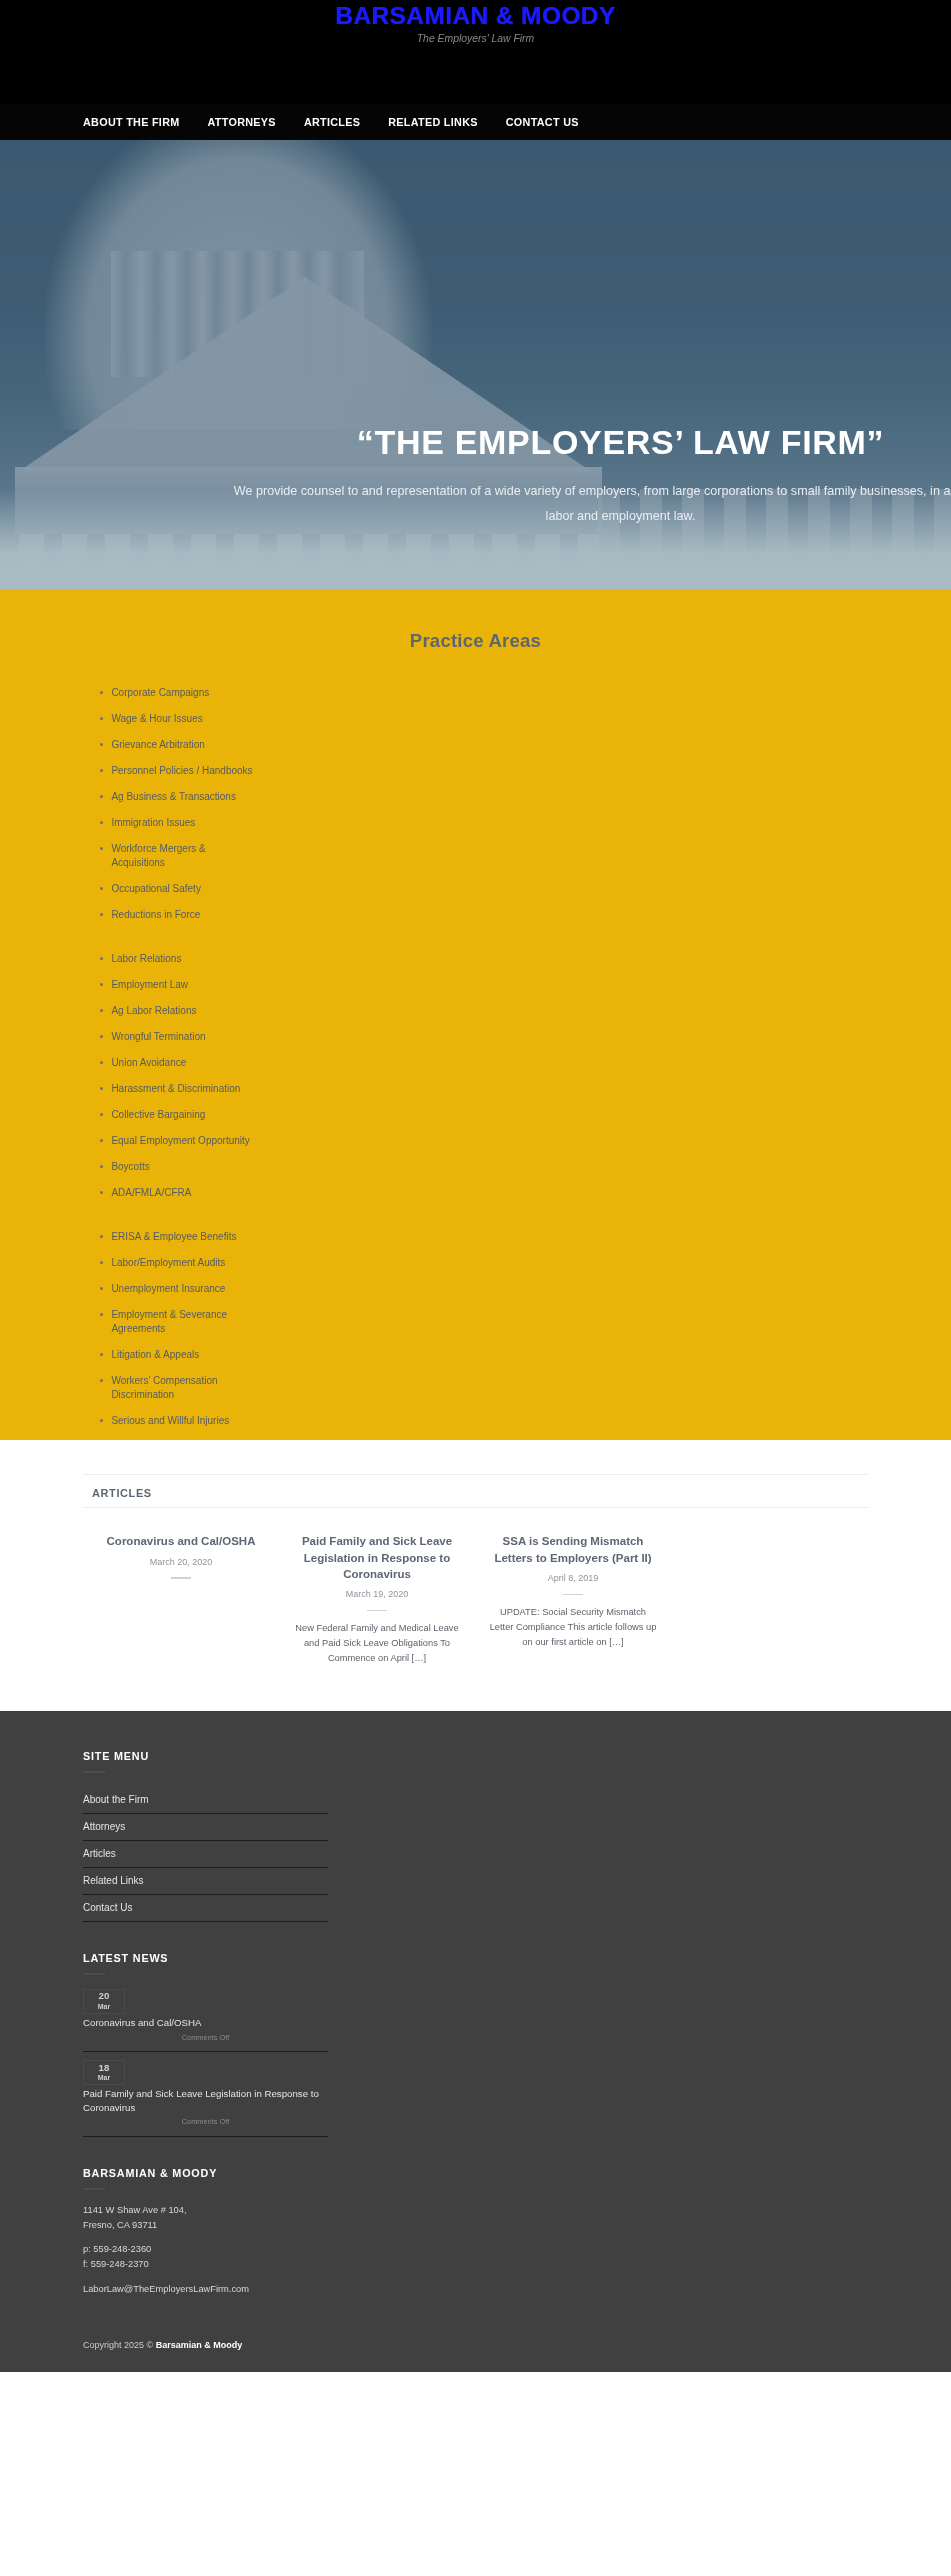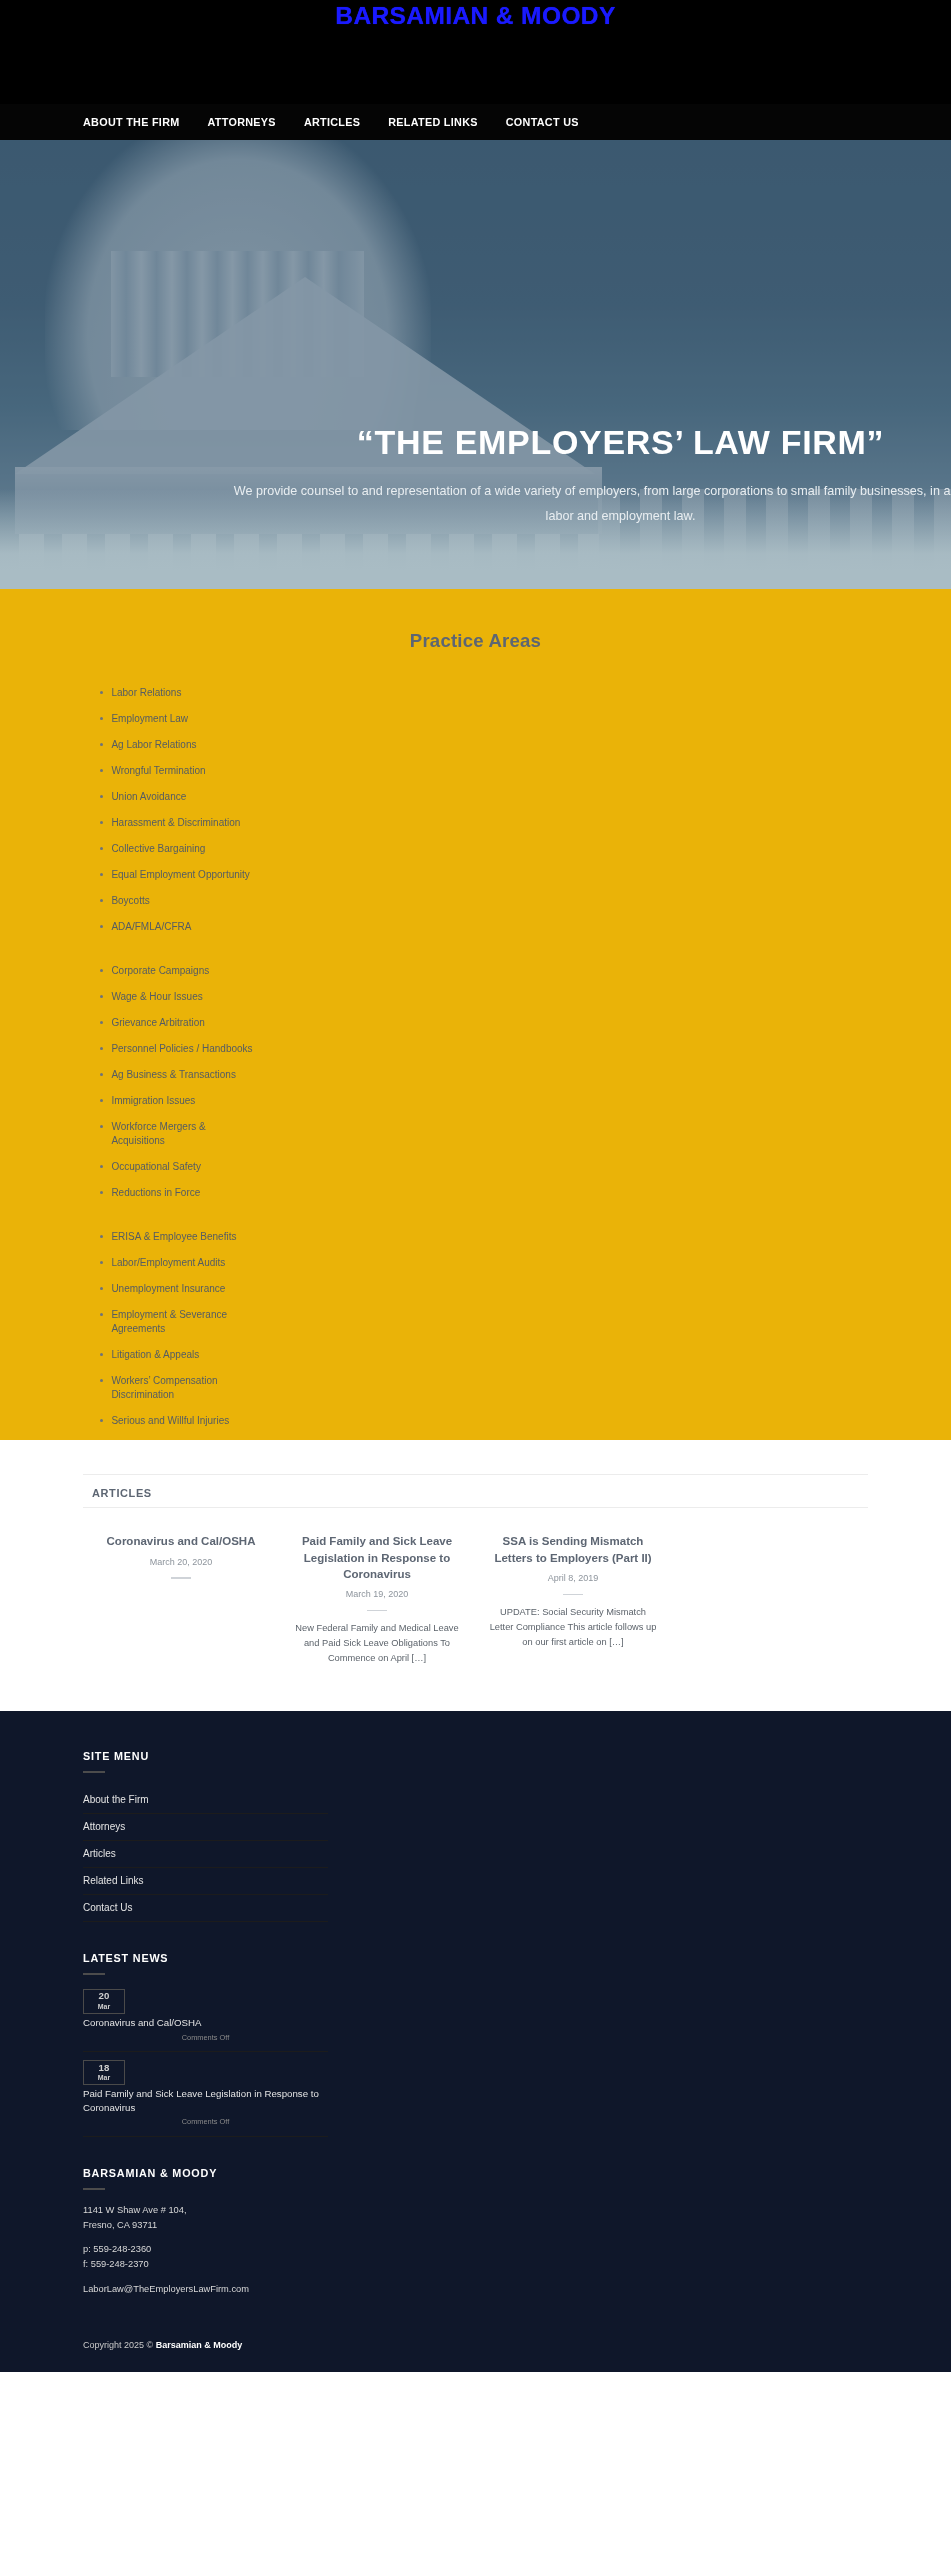--- a/index.html
+++ b/index.html
@@ -239,21 +239,21 @@
   }
   .card-excerpt {
     color: #5c636b;
     font-size: 9.3px;
     line-height: 15px;
     margin-top: 9.7px;
   }
 
   
   .footer {
-    background: #0f172a;
+    background: #404040;
     padding: 39px 0 0 0;
   }
   .f-inner { padding: 0 83px; }
   .f-col { width: 245px; }
   .f-head {
     color: #ffffff;
     font-size: 10.8px;
     font-weight: bold;
     letter-spacing: 0.8px;
   }
@@ -343,20 +343,21 @@
     line-height: 13.4px;
   }
   .copyright b { color: #ffffff; }
 </style>
 </head>
 <body>
 
 <div class="topbar">
   <div class="logo-wrap">
     <div class="logo-title">BARSAMIAN &amp; MOODY</div>
+    <div class="logo-tagline">The Employers' Law Firm</div>
   </div>
 </div>
 
 <div class="navbar">
   <span class="nav-item">ABOUT THE FIRM</span>
   <span class="nav-item">ATTORNEYS</span>
   <span class="nav-item">ARTICLES</span>
   <span class="nav-item">RELATED LINKS</span>
   <span class="nav-item">CONTACT US</span>
 </div>
@@ -375,47 +376,47 @@
   <div class="hero-flat"></div>
   <div class="hero-text">
     <div class="hero-title">“THE EMPLOYERS’ LAW FIRM”</div>
     <div class="hero-sub">We provide counsel to and representation of a wide variety of employers, from large corporations to small family businesses, in all facets of labor and employment law.</div>
   </div>
 </div>
 
 <div class="practice">
   <div class="practice-title">Practice Areas</div>
   <div class="pa-groups">
+
+    <div class="pa-group">
+      <ul class="pa-list">
+        <li class="pa-item">Corporate Campaigns</li>
+        <li class="pa-item">Wage &amp; Hour Issues</li>
+        <li class="pa-item">Grievance Arbitration</li>
+        <li class="pa-item">Personnel Policies / Handbooks</li>
+        <li class="pa-item">Ag Business &amp; Transactions</li>
+        <li class="pa-item">Immigration Issues</li>
+        <li class="pa-item">Workforce Mergers &amp; Acquisitions</li>
+        <li class="pa-item">Occupational Safety</li>
+        <li class="pa-item">Reductions in Force</li>
+      </ul>
+    </div>
 
     <div class="pa-group">
       <ul class="pa-list">
         <li class="pa-item">Labor Relations</li>
         <li class="pa-item">Employment Law</li>
         <li class="pa-item">Ag Labor Relations</li>
         <li class="pa-item">Wrongful Termination</li>
         <li class="pa-item">Union Avoidance</li>
         <li class="pa-item">Harassment &amp; Discrimination</li>
         <li class="pa-item">Collective Bargaining</li>
         <li class="pa-item">Equal Employment Opportunity</li>
         <li class="pa-item">Boycotts</li>
         <li class="pa-item">ADA/FMLA/CFRA</li>
-      </ul>
-    </div>
-
-    <div class="pa-group">
-      <ul class="pa-list">
-        <li class="pa-item">Corporate Campaigns</li>
-        <li class="pa-item">Wage &amp; Hour Issues</li>
-        <li class="pa-item">Grievance Arbitration</li>
-        <li class="pa-item">Personnel Policies / Handbooks</li>
-        <li class="pa-item">Ag Business &amp; Transactions</li>
-        <li class="pa-item">Immigration Issues</li>
-        <li class="pa-item">Workforce Mergers &amp; Acquisitions</li>
-        <li class="pa-item">Occupational Safety</li>
-        <li class="pa-item">Reductions in Force</li>
       </ul>
     </div>
 
     <div class="pa-group">
       <ul class="pa-list">
         <li class="pa-item">ERISA &amp; Employee Benefits</li>
         <li class="pa-item">Labor/Employment Audits</li>
         <li class="pa-item">Unemployment Insurance</li>
         <li class="pa-item">Employment &amp; Severance Agreements</li>
         <li class="pa-item">Litigation &amp; Appeals</li>

